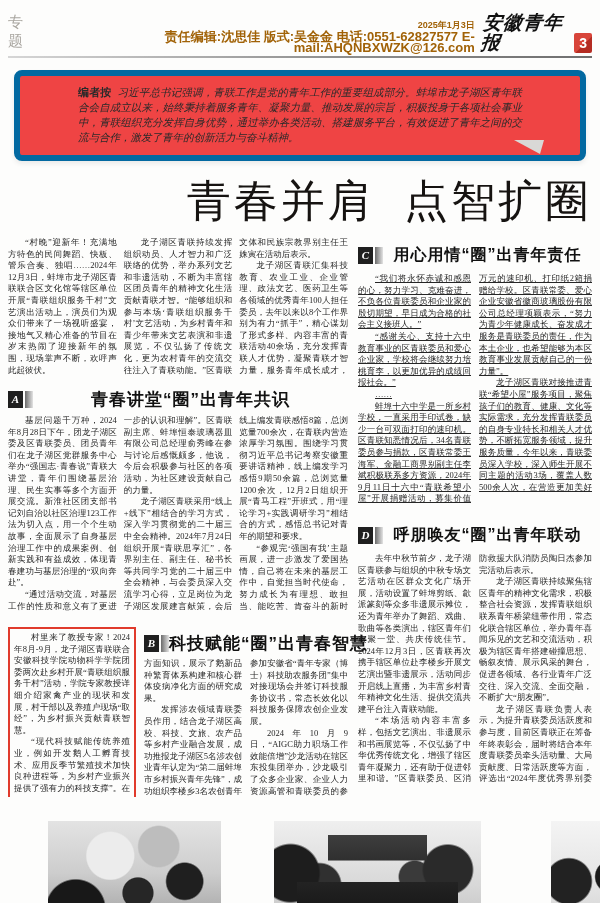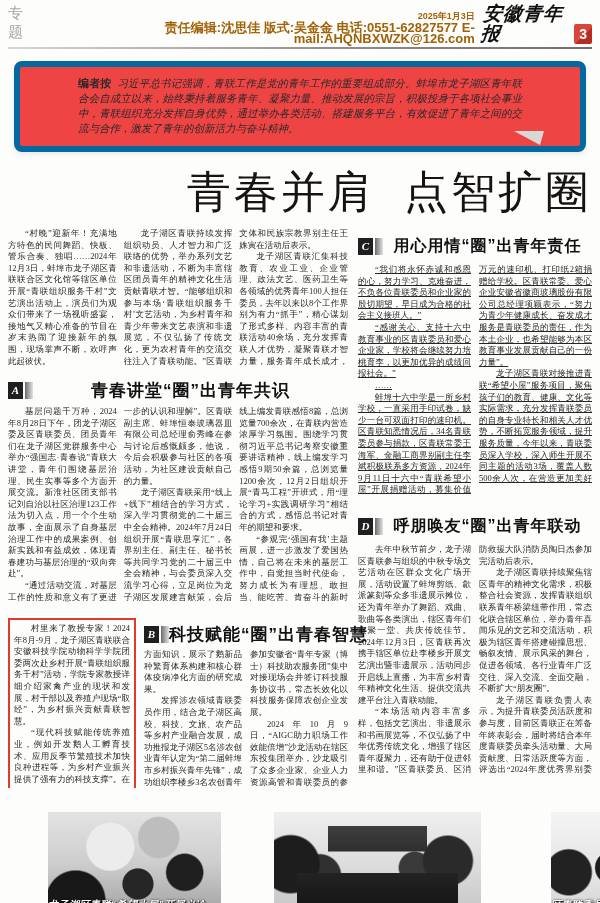--- a/index.html
+++ b/index.html
@@ -1,17 +1,17 @@
 <!DOCTYPE html>
 <html><head>
 <meta charset="utf-8">
 <style>
   html,body{margin:0;padding:0;}
   body{width:600px;height:903px;background:#f4f4f2;font-family:"Liberation Serif",serif;color:#1c1c1c;overflow:hidden;}
-  .page{width:600px;height:903px;background:#fdfdfc;box-sizing:border-box;padding:0 8px;}
+  .page{width:600px;height:903px;background:#fdfdfc;box-sizing:border-box;padding:9px 8px;}
 
   
   .hdr{display:flex;align-items:flex-end;padding:4px 0 3px;}
   .topic{color:#a9a6a0;font-size:15px;letter-spacing:3px;align-self:flex-start;}
   .hdr-spacer{flex:1;}
   .hdr-meta{text-align:right;font-family:"Liberation Sans",sans-serif;font-weight:bold;color:#a16207;}
   .hdr-date{font-size:9px;line-height:11px;}
   .hdr-editors{font-size:13px;line-height:11px;letter-spacing:0;}
   .masthead{font-weight:bold;font-style:italic;font-size:19px;line-height:20px;margin:0 4px 0 7px;letter-spacing:1px;color:#111;transform:skewX(-6deg);}
   .badge{width:20px;height:20px;background:linear-gradient(135deg,#d8453a 0 55%,#b42c22 56% 100%);color:#fff;font-family:"Liberation Sans",sans-serif;font-weight:bold;font-size:14px;display:grid;place-items:center;border-radius:2px;}

